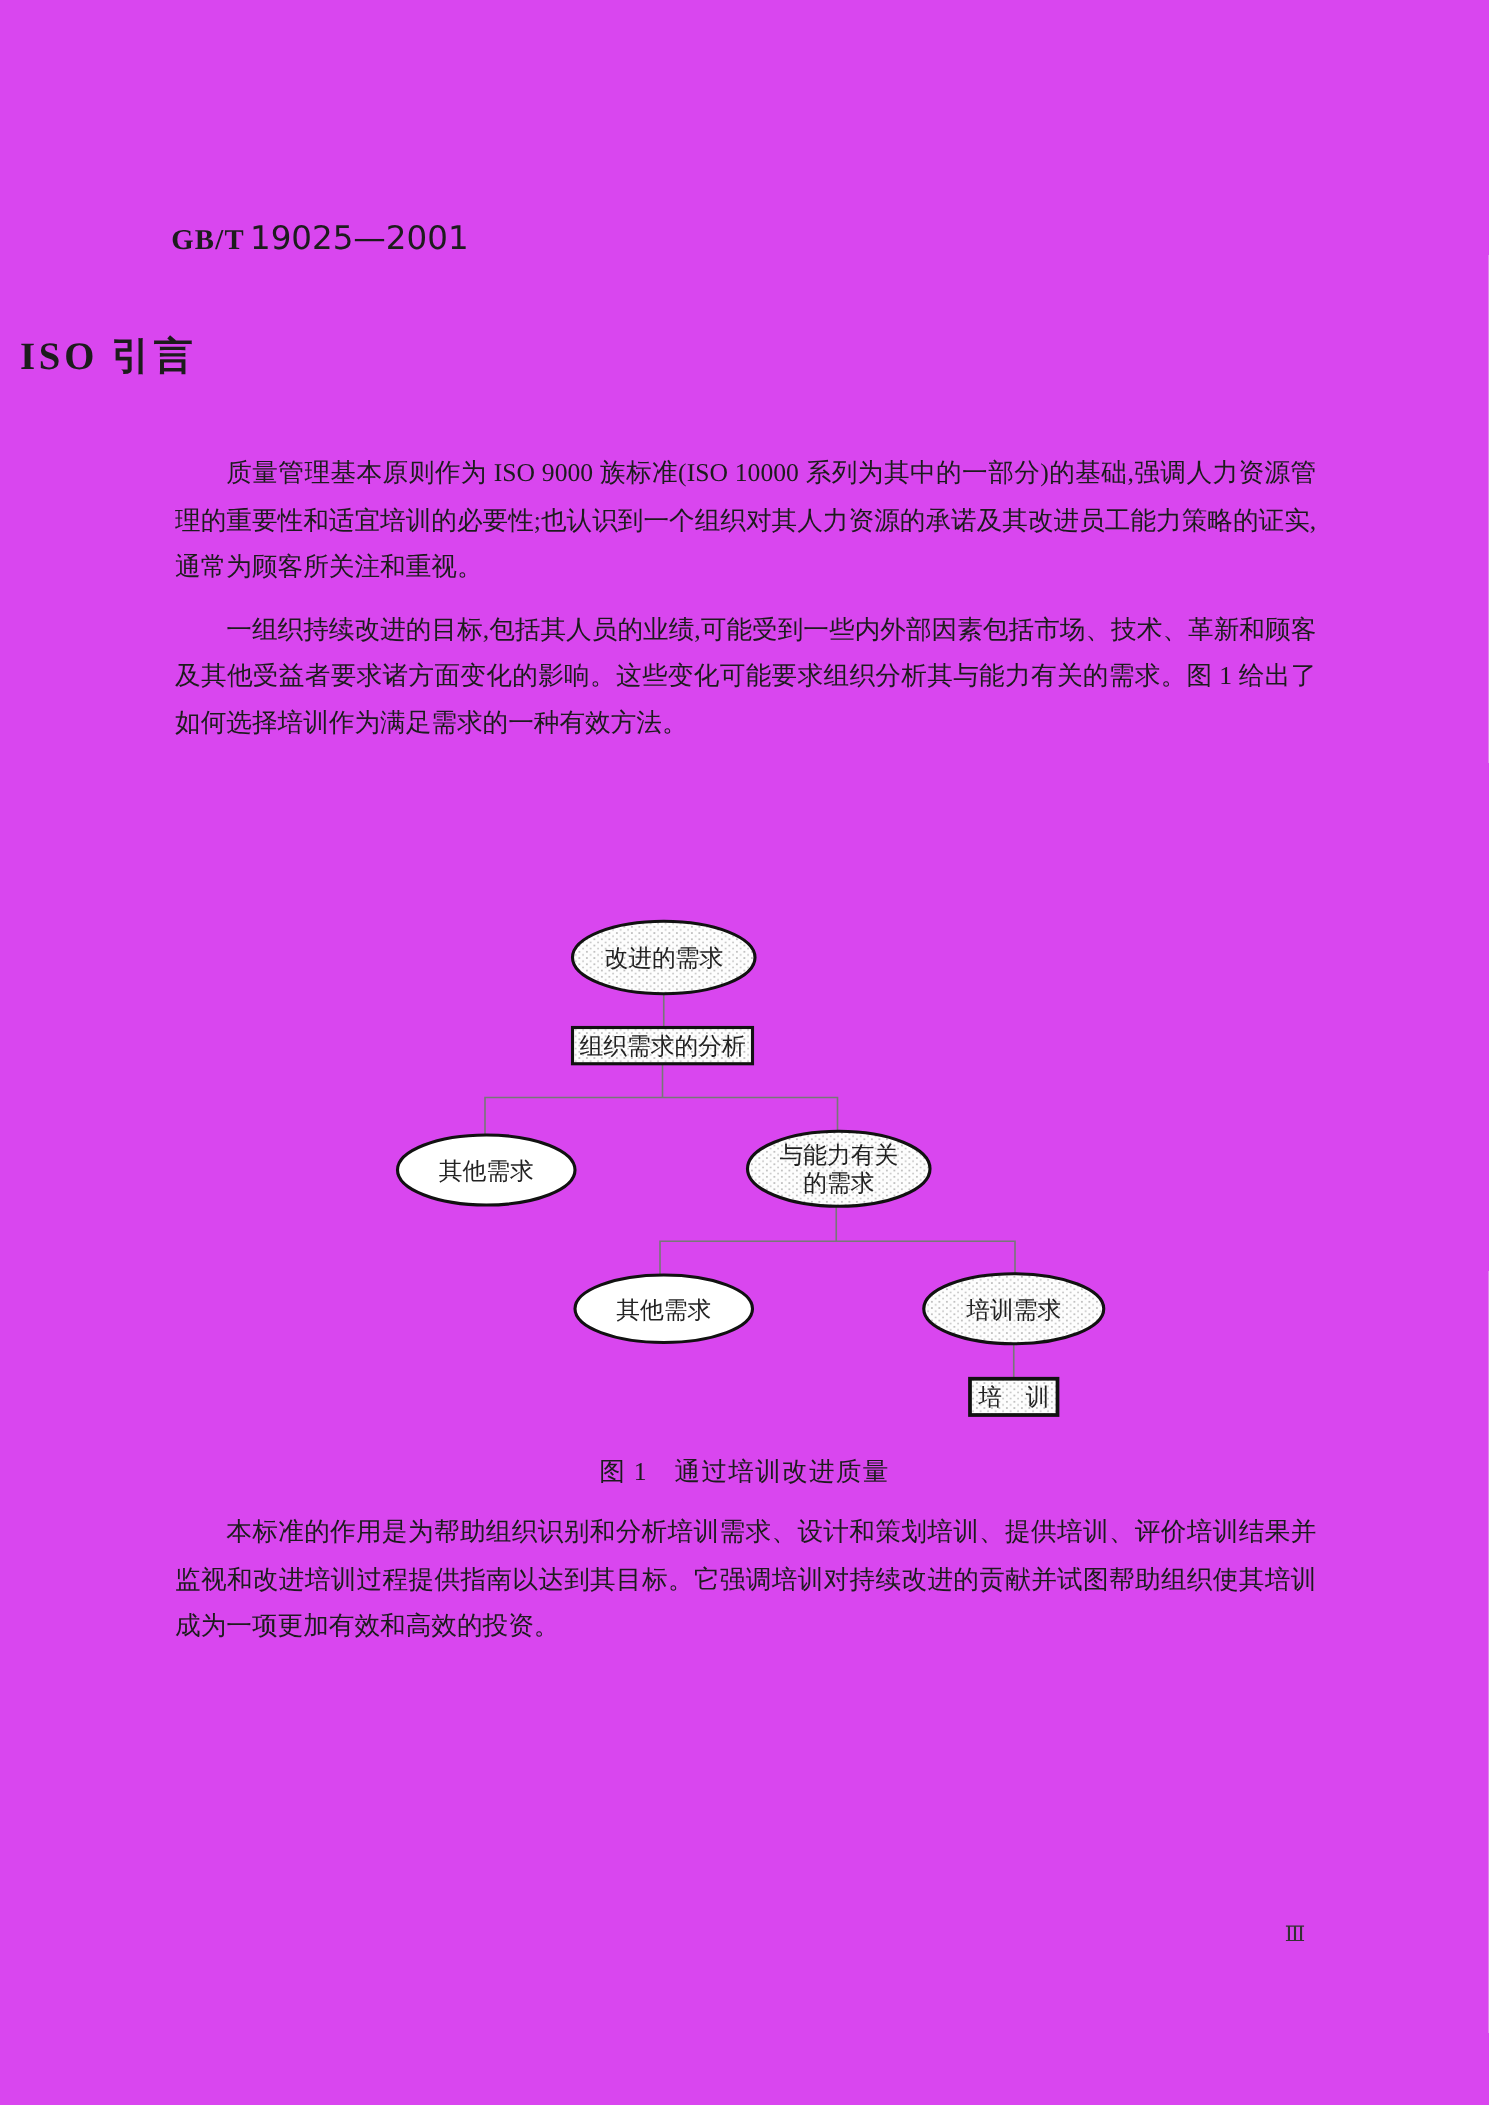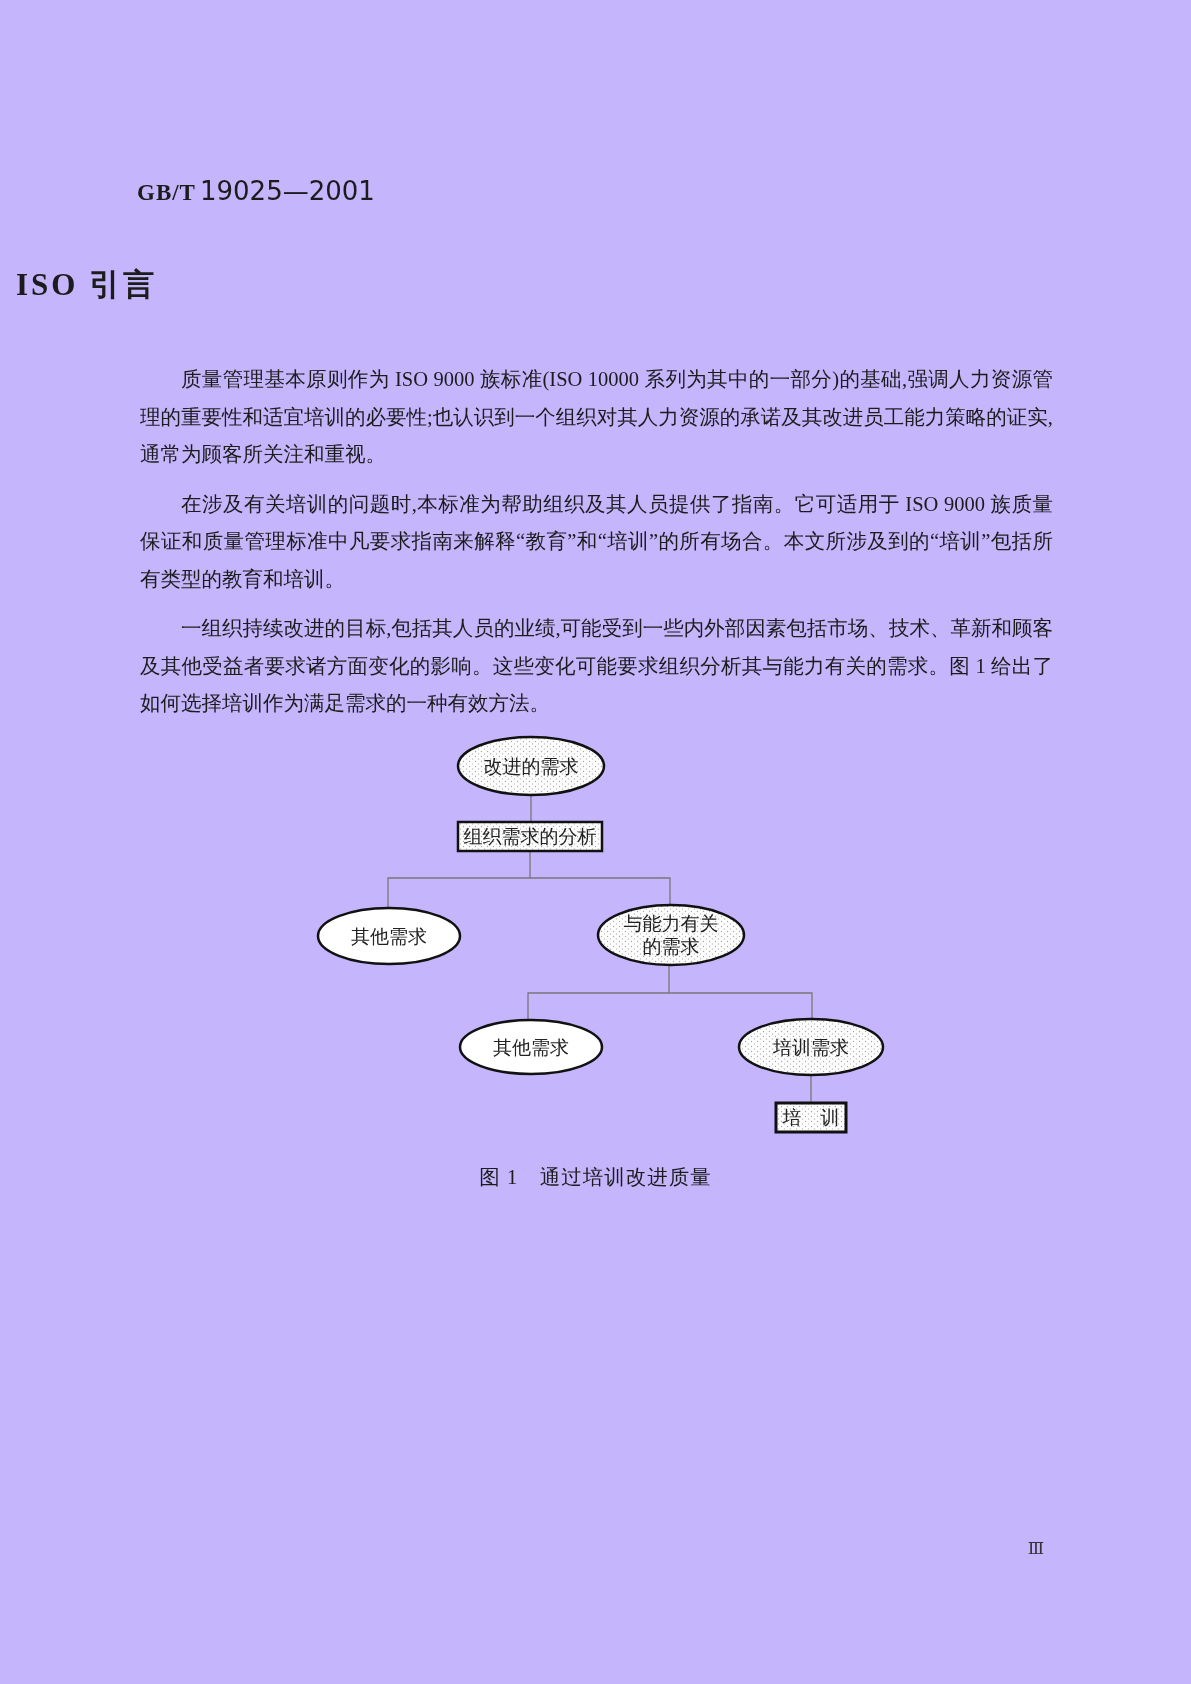--- a/index.html
+++ b/index.html
@@ -1,18 +1,18 @@
 <!DOCTYPE html>
 <html><head>
 <meta charset="utf-8">
 <style>
   html,body { margin:0; padding:0; background:#e8e8e8; }
   .page {
     position:relative; width:1191px; height:1684px; margin:0 auto;
-    background:#c4b5fd; overflow:hidden;
+    background:#d946ef; overflow:hidden;
     font-family:"Liberation Serif","DejaVu Serif",serif; color:#1c1c1c;
   }
   .doc-number { position:absolute; left:137px; top:176px; white-space:nowrap; }
   .doc-prefix { font-weight:bold; font-size:23px; letter-spacing:1px; font-family:"Liberation Serif",serif; }
   .doc-code { font-size:26px; font-weight:400; font-family:"DejaVu Sans","Liberation Sans",sans-serif; letter-spacing:0px; }
   .page-title {
     position:absolute; left:16px; top:264px; width:100%;
     font-size:31px; font-weight:bold; letter-spacing:3px;
   }
   .body-block {
@@ -44,21 +44,20 @@
 
   <div class="doc-number">
     <span class="doc-prefix">GB/T</span>
     <span class="doc-code">19025—2001</span>
   </div>
 
   <div class="page-title">ISO 引言</div>
 
   <div class="body-block" id="intro-block">
     <p class="para">质量管理基本原则作为 ISO 9000 族标准(ISO 10000 系列为其中的一部分)的基础,强调人力资源管理的重要性和适宜培训的必要性;也认识到一个组织对其人力资源的承诺及其改进员工能力策略的证实,通常为顾客所关注和重视。</p>
-    <p class="para">在涉及有关培训的问题时,本标准为帮助组织及其人员提供了指南。它可适用于 ISO 9000 族质量保证和质量管理标准中凡要求指南来解释“教育”和“培训”的所有场合。本文所涉及到的“培训”包括所有类型的教育和培训。</p>
     <p class="para">一组织持续改进的目标,包括其人员的业绩,可能受到一些内外部因素包括市场、技术、革新和顾客及其他受益者要求诸方面变化的影响。这些变化可能要求组织分析其与能力有关的需求。图 1 给出了如何选择培训作为满足需求的一种有效方法。</p>
   </div>
 
   <svg class="figure-svg" width="1191" height="470" viewBox="0 680 1191 470" xmlns="http://www.w3.org/2000/svg">
     <defs>
       <pattern id="stipple" width="6" height="5" patternUnits="userSpaceOnUse">
         <rect width="6" height="5" fill="#fdfdfd"></rect>
         <circle cx="1.5" cy="1.5" r="0.7" fill="#a8a8a8"></circle>
         <circle cx="4.5" cy="4" r="0.7" fill="#bcbcbc"></circle>
       </pattern>
@@ -91,16 +90,19 @@
 
     <ellipse cx="811" cy="1047" rx="72" ry="28" fill="url(#stipple)" stroke="#111" stroke-width="2.5"></ellipse>
     <text x="811" y="1054" text-anchor="middle">培训需求</text>
 
     <rect x="776" y="1103" width="70" height="29" fill="url(#stipple)" stroke="#111" stroke-width="3"></rect>
     <text x="811" y="1124" text-anchor="middle">培　训</text>
   </svg>
 
   <div class="fig-caption">图 1　通过培训改进质量</div>
 
+  <div class="body-block" id="closing-block">
+    <p class="para">本标准的作用是为帮助组织识别和分析培训需求、设计和策划培训、提供培训、评价培训结果并监视和改进培训过程提供指南以达到其目标。它强调培训对持续改进的贡献并试图帮助组织使其培训成为一项更加有效和高效的投资。</p>
+  </div>
 
   <div class="page-number">Ⅲ</div>
 
 </div>
 
 </body></html>

